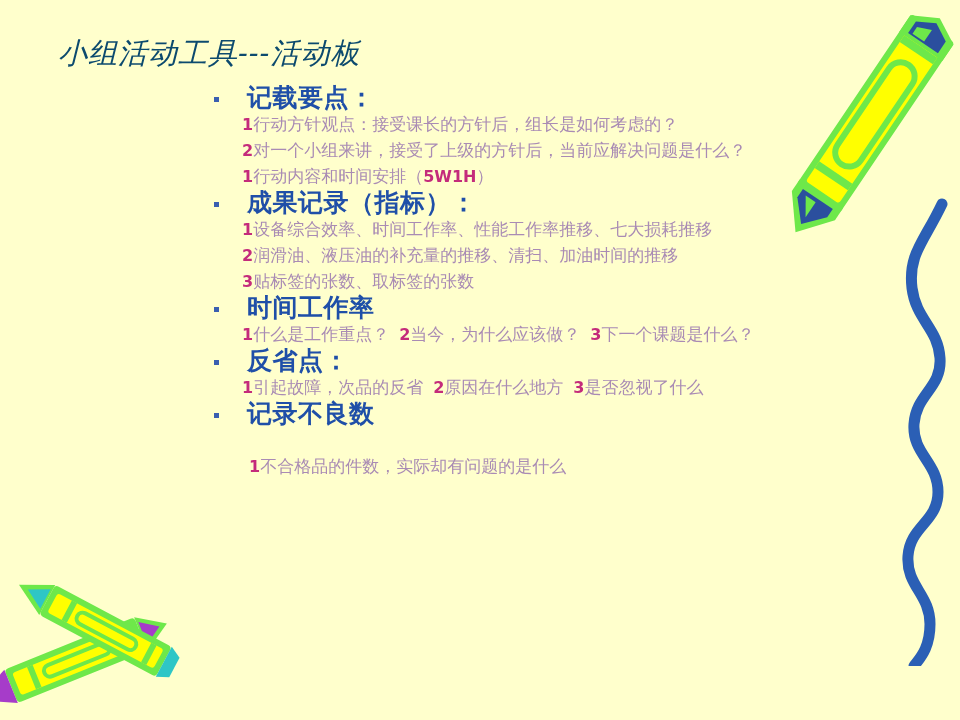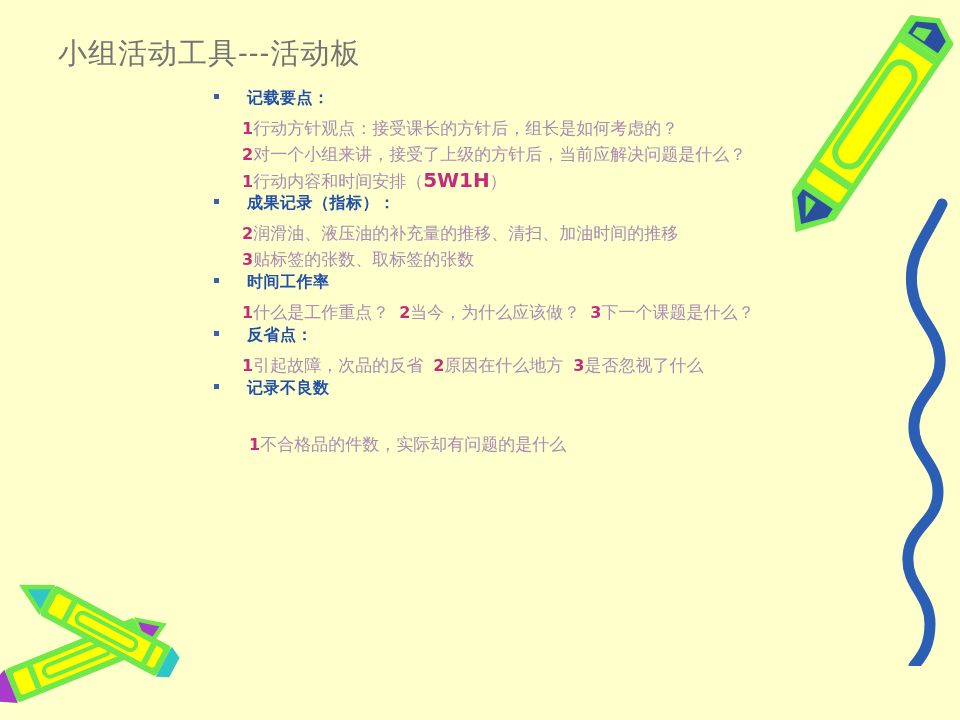--- a/index.html
+++ b/index.html
@@ -30,24 +30,25 @@
   #deco-pencils-bottom-left { top: 556px; left: -4px; width: 200px; height: 168px; }
   #deco-squiggle { top: 196px; left: 846px; width: 118px; height: 470px; }
 
   
   #title {
     position: absolute;
     left: 58px;
     top: 34px;
     font-size: 29px;
     font-weight: 400;
-    color: #737373;
+    color: #0c4a6e;
     letter-spacing: 1px;
     white-space: nowrap;
     font-family: "DejaVu Serif", "Liberation Serif", serif;
+    font-style: italic;
   }
 
   
   #content {
     position: absolute;
     left: 205px;
     top: 84px;
     width: 740px;
   }
   .block { margin: 0; padding: 0; }
@@ -66,48 +67,48 @@
     background: #3A5FB0;
     margin-right: 28px;
     margin-left: 9px;
     position: relative;
     top: -4px;
     flex: 0 0 auto;
   }
   .heading-text {
     color: #1F4FA8;
     font-weight: bold;
-    font-size: 16px;
+    font-size: 25px;
     letter-spacing: 0.5px;
     font-family: "DejaVu Serif", "Liberation Serif", serif;
   }
 
   .item-row {
     height: 26px;
-    line-height: 34px;
+    line-height: 26px;
     white-space: nowrap;
     padding-left: 37px;
     font-size: 17px;
     color: #A98BB4;
     font-family: "DejaVu Serif", "Liberation Serif", serif;
   }
   .item-row.indent-extra { padding-left: 44px; }
   .num {
     color: #C42B7B;
     font-weight: bold;
     font-family: "DejaVu Sans", "Liberation Sans", sans-serif;
     font-size: 16px;
   }
   .seg-gap { display: inline-block; width: 22px; }
   .seg-gap-sm { display: inline-block; width: 10px; }
   .accent {
     color: #C42B7B;
     font-weight: bold;
     font-family: "DejaVu Sans", "Liberation Sans", sans-serif;
-    font-size: 20px;
+    font-size: 16px;
   }
   .spacer-row { height: 26px; }
 </style>
 </head>
 <body>
 
 <div id="slide">
 
   <svg class="deco" id="deco-pencil-top-right" viewBox="0 0 176 260" xmlns="http://www.w3.org/2000/svg">
     <g transform="rotate(34 88 120)">
@@ -176,20 +177,21 @@
         <div class="item-row"><span class="num">2</span><span>对一个小组来讲，接受了上级的方针后，当前应解决问题是什么？</span></div>
       </div>
       <div class="block">
         <div class="item-row"><span class="num">1</span><span>行动内容和时间安排（</span><span class="accent">5W1H</span><span>）</span></div>
       </div>
       <div class="block">
         <div class="heading-row">
           <span class="bullet-dot"></span>
           <span class="heading-text">成果记录（指标）：</span>
         </div>
+        <div class="item-row"><span class="num">1</span><span>设备综合效率、时间工作率、性能工作率推移、七大损耗推移</span></div>
         <div class="item-row"><span class="num">2</span><span>润滑油、液压油的补充量的推移、清扫、加油时间的推移</span></div>
         <div class="item-row"><span class="num">3</span><span>贴标签的张数、取标签的张数</span></div>
       </div>
       <div class="block">
         <div class="heading-row">
           <span class="bullet-dot"></span>
           <span class="heading-text">时间工作率</span>
         </div>
         <div class="item-row"><span class="num">1</span><span>什么是工作重点？</span><span class="seg-gap-sm"></span><span class="num">2</span><span>当今，为什么应该做？</span><span class="seg-gap-sm"></span><span class="num">3</span><span>下一个课题是什么？</span></div>
       </div>

